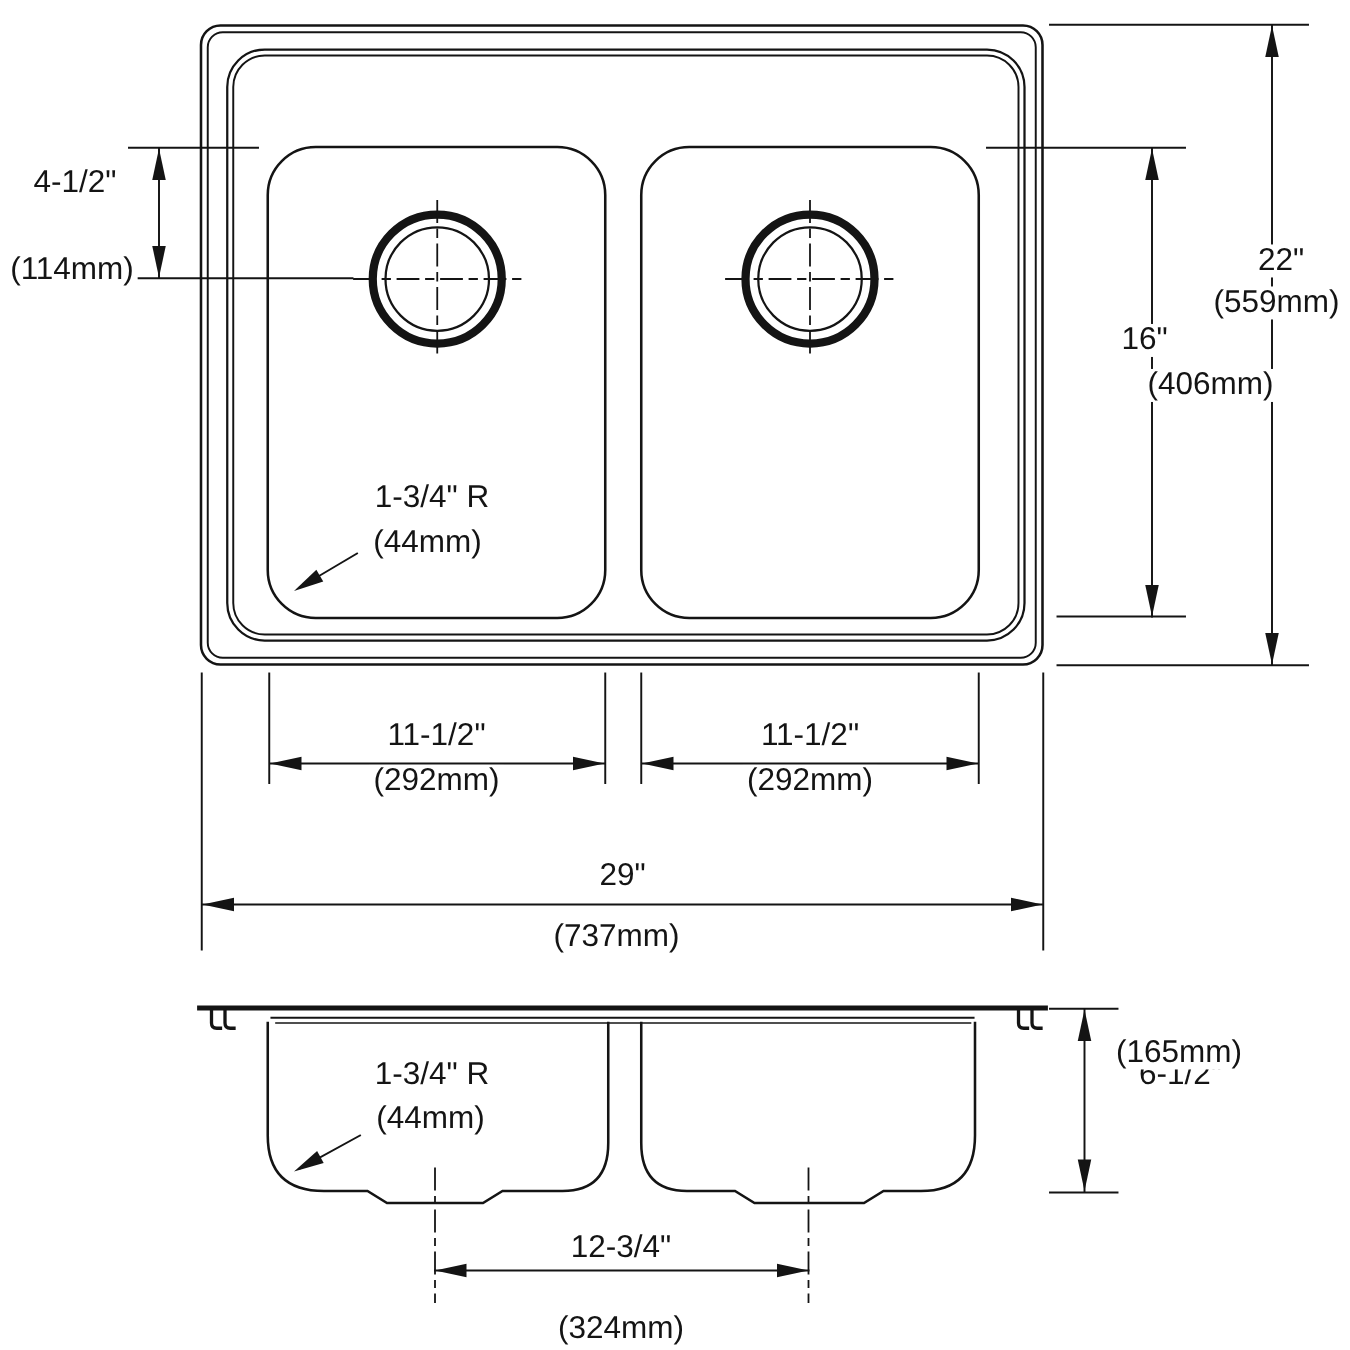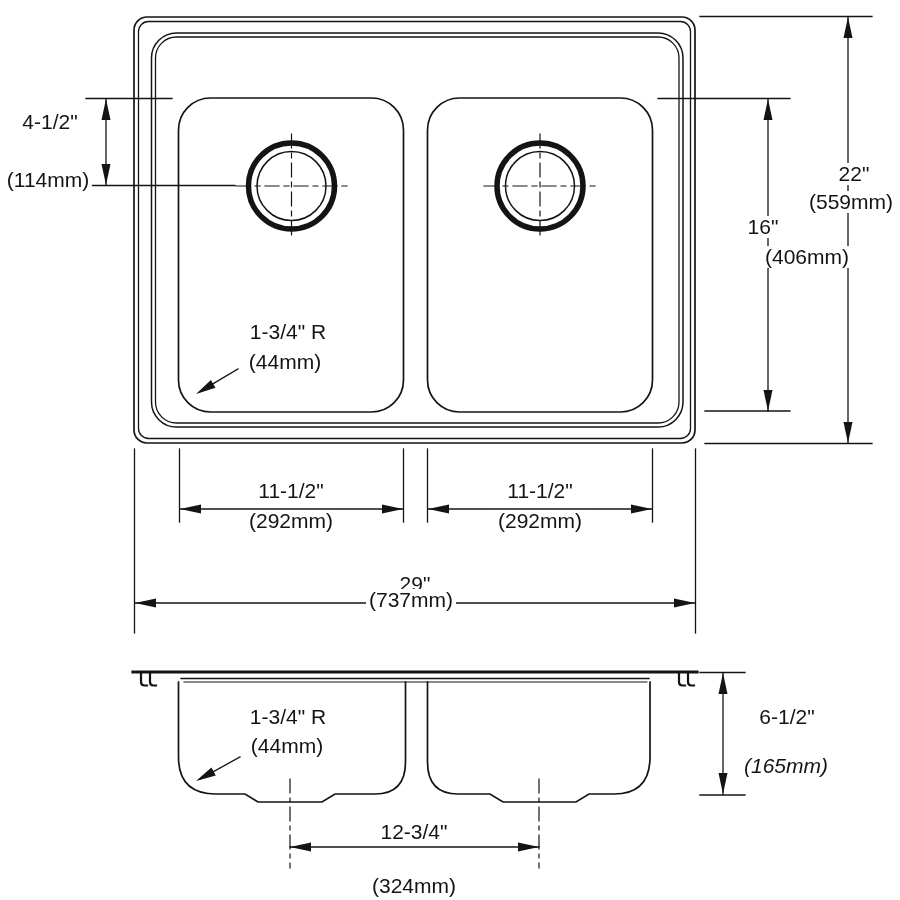--- a/index.html
+++ b/index.html
@@ -144,24 +144,24 @@
   <div class="lbl" style="left:288px; top:332px;">1-3/4" R</div>
   <div class="lbl" style="left:285px; top:362px;">(44mm)</div>
 
   <div class="lbl" style="left:291px; top:491px;">11-1/2"</div>
   <div class="lbl" style="left:291px; top:521px;">(292mm)</div>
 
   <div class="lbl" style="left:540px; top:491px;">11-1/2"</div>
   <div class="lbl" style="left:540px; top:521px;">(292mm)</div>
 
   <div class="lbl" style="left:415px; top:584px;">29"</div>
-  <div class="lbl" style="left:411px; top:600px;text-align:right;">(737mm)</div>
+  <div class="lbl" style="left:411px; top:625px;text-align:right;">(737mm)</div>
 
   <div class="lbl" style="left:288px; top:717px;">1-3/4" R</div>
   <div class="lbl" style="left:287px; top:746px;">(44mm)</div>
 
   <div class="lbl" style="left:787px; top:717px;">6-1/2"</div>
-  <div class="lbl" style="left:786px; top:766px;font-style:italic;">(165mm)</div>
+  <div class="lbl" style="left:786px; top:702px;">(165mm)</div>
 
   <div class="lbl" style="left:414px; top:832px;">12-3/4"</div>
   <div class="lbl" style="left:414px; top:886px;">(324mm)</div>
 
 </div>
 
 </body></html>

